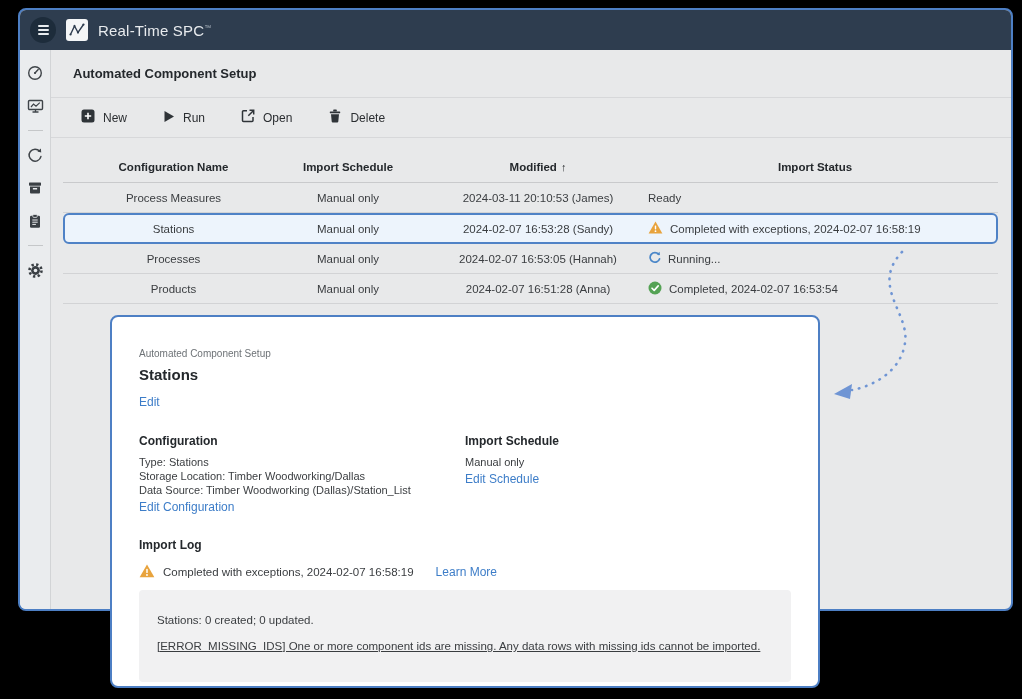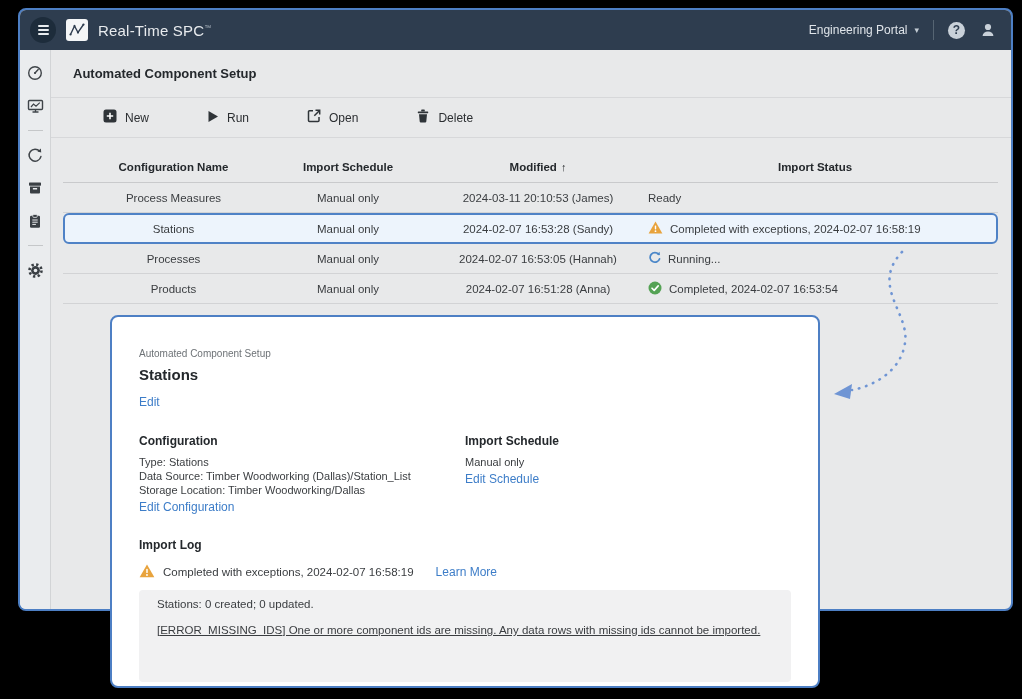--- a/index.html
+++ b/index.html
@@ -64,21 +64,21 @@
   .page-header {
     flex: 0 0 48px; border-bottom: 1px solid #d7d8da;
     display: flex; align-items: center; padding: 0 22px;
   }
   .page-title { font-size: 13px; font-weight: bold; color: #24282c; }
 
   .toolbar {
     flex: 0 0 40px; border-bottom: 1px solid #d7d8da;
     display: flex; align-items: center; padding: 0 30px; gap: 36px;
   }
-  .tb-btn { display: flex; align-items: center; gap: 8px; font-size: 12px; color: #2b2e31; cursor: pointer; margin-left: 22px; }
+  .tb-btn { display: flex; align-items: center; gap: 8px; font-size: 12px; color: #2b2e31; cursor: pointer; }
 
   
   .table { padding: 13px 13px 0 12px; text-align: center; }
   .trow {
     display: grid; grid-template-columns: 189px 160px 220px 1fr;
     align-items: center; height: 30px; padding: 0 16px;
     font-size: 11.5px; color: #3a3d40;
     border-bottom: 1px solid #d2d3d5;
   }
   .trow.thead { height: 32px; font-weight: bold; color: #24282c; border-bottom-color: #c9cacc; }
@@ -104,21 +104,21 @@
   .dp-cols { display: flex; margin-top: 24px; }
   .dp-col-left { flex: 0 0 326px; }
   .dp-h { font-size: 12px; font-weight: bold; color: #24282c; margin-bottom: 7px; }
   .dp-line { font-size: 11px; color: #3a3d40; line-height: 14px; }
   .dp-link-row { }
   .dp-log-h { margin-top: 23px; }
   .dp-status-row { display: flex; align-items: center; gap: 8px; margin-top: 12px; font-size: 11.5px; color: #3a3d40; }
   .dp-status-row .link { margin-left: 14px; }
   .log-box {
     margin-top: 10px; background: #f1f1f2; border-radius: 4px;
-    padding: 8px 18px; font-size: 11.5px; color: #3a3d40; height: 92px;
+    padding: 24px 18px; font-size: 11.5px; color: #3a3d40; height: 92px;
   }
   .log-box p + p { margin-top: 14px; text-decoration: underline; }
 
   
   .annotation-arrow { position: absolute; left: 812px; top: 238px; z-index: 6; }
 </style>
 </head>
 <body>
 
 <div class="app-frame">
@@ -133,34 +133,20 @@
       <svg width="18" height="18" viewBox="0 0 18 18">
         <polyline points="2.5,13.5 6.5,5 10,11.5 15.5,3.5" fill="none" stroke="#2e3d4f" stroke-width="1.4"></polyline>
         <circle cx="2.5" cy="13.5" r="1.1" fill="#2e3d4f"></circle>
         <circle cx="6.5" cy="5" r="1.1" fill="#2e3d4f"></circle>
         <circle cx="10" cy="11.5" r="1.1" fill="#2e3d4f"></circle>
         <circle cx="15.5" cy="3.5" r="1.1" fill="#2e3d4f"></circle>
       </svg>
     </div>
     <div class="brand">
       <span>Real-Time SPC</span><sup>™</sup>
-    </div>
-    <div class="topbar-right">
-      <div class="portal">
-        <span>Engineering Portal</span>
-        <span class="caret">▾</span>
-      </div>
-      <div class="topbar-sep"></div>
-      <div class="help-circle">?</div>
-      <div class="side-item">
-        <svg width="18" height="18" viewBox="0 0 18 18">
-          <circle cx="9" cy="6" r="3.1" fill="#c9d1d9"></circle>
-          <path d="M3.6 15 a5.4 4.6 0 0 1 10.8 0 Z" fill="#c9d1d9"></path>
-        </svg>
-      </div>
     </div>
   </div>
 
   <div class="body-row">
 
     <div class="sidebar">
       <div class="side-item">
         <svg width="16" height="16" viewBox="0 0 16 16">
           <circle cx="8" cy="8" r="6.3" fill="none" stroke="#3f4449" stroke-width="1.4"></circle>
           <path d="M8 8 L11.2 4.6" stroke="#3f4449" stroke-width="1.4" stroke-linecap="round"></path>
@@ -320,22 +306,22 @@
 
 <div class="detail-panel">
   <div class="dp-eyebrow">Automated Component Setup</div>
   <div class="dp-title">Stations</div>
   <span class="link dp-edit">Edit</span>
 
   <div class="dp-cols">
     <div class="dp-col-left">
       <div class="dp-h">Configuration</div>
       <div class="dp-line">Type: Stations</div>
+      <div class="dp-line">Storage Location: Timber Woodworking/Dallas</div>
       <div class="dp-line">Data Source: Timber Woodworking (Dallas)/Station_List</div>
-      <div class="dp-line">Storage Location: Timber Woodworking/Dallas</div>
       <div class="dp-link-row"><span class="link">Edit Configuration</span></div>
     </div>
     <div>
       <div class="dp-h">Import Schedule</div>
       <div class="dp-line">Manual only</div>
       <div class="dp-link-row"><span class="link">Edit Schedule</span></div>
     </div>
   </div>
 
   <div class="dp-h dp-log-h">Import Log</div>

